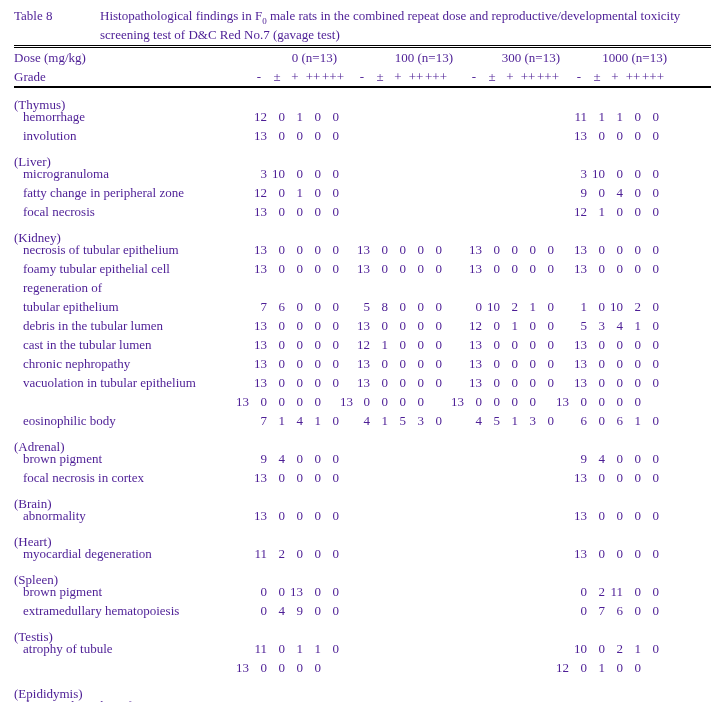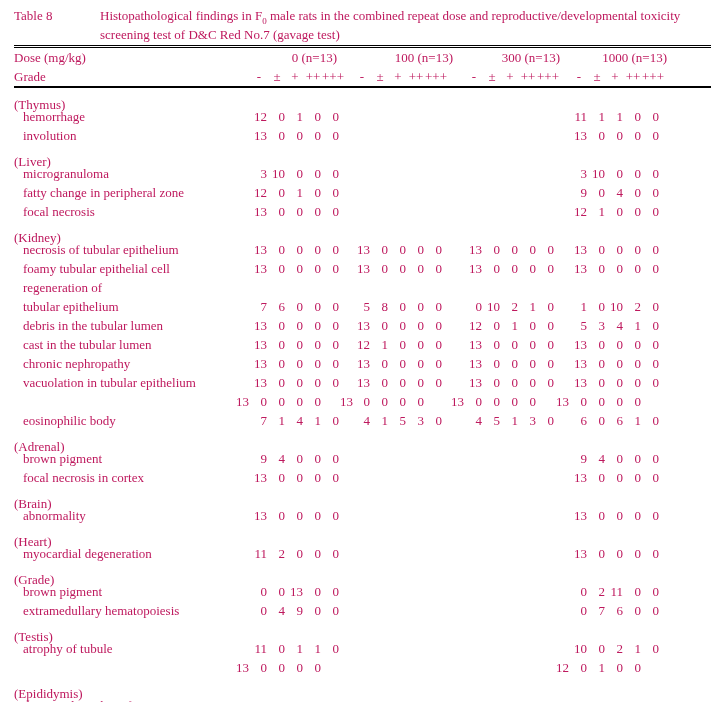--- a/index.html
+++ b/index.html
@@ -1,21 +1,21 @@
 <!DOCTYPE html>
 <html><head>
 <meta charset="utf-8">
 <style>
   html, body { margin: 0; padding: 0; background: #fff; }
   .page {
     position: relative;
     width: 728px; height: 702px;
     box-sizing: border-box;
     background: #ffffff;
-    color: #be185d;
+    color: #4c1d95;
     font-family: "Liberation Serif", "DejaVu Serif", serif;
     font-size: 13px;
     padding: 6px 17px 0 14px;
     overflow: hidden;
   }
   .title-block { display: flex; }
   .title-label { width: 86px; flex: none; line-height: 19px; }
   .title-caption { flex: 1; line-height: 19px; }
   .caption-l1 { white-space: nowrap; }
   sub { font-size: 9px; line-height: 0; }
@@ -597,21 +597,21 @@
         <div class="val-cell"></div>
         <div class="val-cell"></div>
         <div class="spacer-cell"></div>
         <div class="val-cell">13</div>
         <div class="val-cell">0</div>
         <div class="val-cell">0</div>
         <div class="val-cell">0</div>
         <div class="val-cell">0</div>
       </div>
       <div class="grid-row">
-        <div class="section-label">(Grade)</div>
+        <div class="section-label">(Spleen)</div>
       </div>
       <div class="grid-row">
         <div class="finding-label">brown pigment</div>
         <div class="val-cell">0</div>
         <div class="val-cell">0</div>
         <div class="val-cell">13</div>
         <div class="val-cell">0</div>
         <div class="val-cell">0</div>
         <div class="spacer-cell"></div>
         <div class="val-cell"></div>

